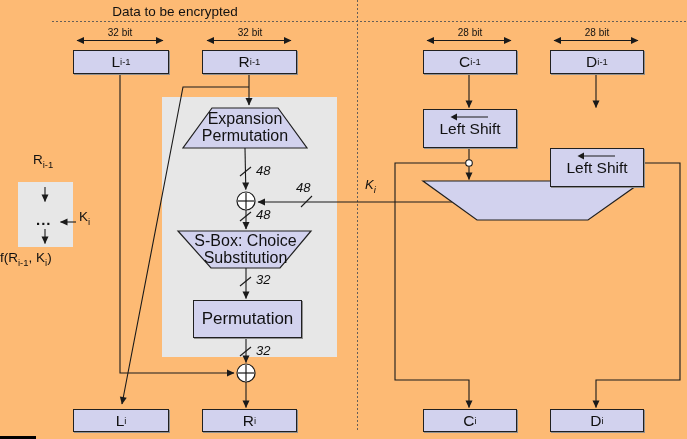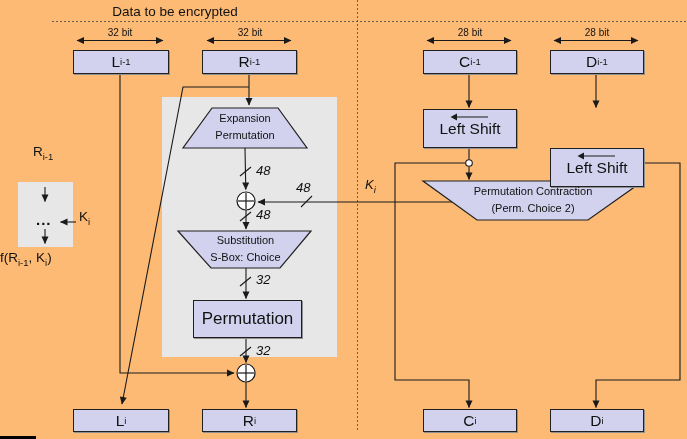--- a/index.html
+++ b/index.html
@@ -9,21 +9,21 @@
   }
   .abs { position:absolute; }
   .ctr { display:flex; align-items:center; justify-content:center; text-align:center; }
   .hdr { font-size:13.5px; }
   .bitlabel { font-size:10px; }
   .reg {
     background:#d2d2ee; border:1px solid #202020; box-shadow:1px 1px 0 #909090;
     font-size:15.5px;
   }
   .reg sub, .wl sub, .lg sub { font-size:9.5px; line-height:0; }
-  .shape-label { font-size:11px; line-height:17px; }
+  .shape-label { font-size:16px; line-height:17px; }
   .permbox { font-size:17px; }
   .lsbox { font-size:15.5px; position:relative; }
   .ls-arr { position:absolute; top:3px; left:50%; transform:translateX(-50%); }
   .wl { font-size:13px;font-style:italic; }
   .lg { font-size:13.5px; }
   .dots { font-size:15px; font-weight:bold; letter-spacing:1px; }
   svg { display:block; }
 </style>
 </head>
 <body>
@@ -162,38 +162,34 @@
 
   <div class="abs ctr reg permbox" style="left:193px;top:300px;width:107px;height:36px">
     <span>Permutation</span>
   </div>
 
   <div class="abs shape-label" style="left:183px;top:110px;width:124px;text-align:center">
     <div>Expansion</div>
     <div>Permutation</div>
   </div>
   <div class="abs shape-label" style="left:183px;top:232px;width:125px;text-align:center">
+    <div>S-Box: Choice</div>
     <div>Substitution</div>
-    <div>S-Box: Choice</div>
-  </div>
-  <div class="abs shape-label" style="left:433px;top:183px;width:200px;text-align:center">
-    <div>Permutation Contraction</div>
-    <div>(Perm. Choice 2)</div>
   </div>
 
   <div class="abs wl" style="left:256px;top:163px">48</div>
   <div class="abs wl" style="left:296px;top:180px">48</div>
   <div class="abs wl" style="left:256px;top:207px">48</div>
   <div class="abs wl" style="left:256px;top:272px">32</div>
   <div class="abs wl" style="left:256px;top:343px">32</div>
   <div class="abs wl" style="left:365px;top:177px">
     <span>K</span><sub>i</sub>
   </div>
 
-  <div class="abs lg" style="left:33px;top:144px">
+  <div class="abs lg" style="left:33px;top:152px">
     <span>R</span><sub>i-1</sub>
   </div>
   <div class="abs dots" style="left:36px;top:211px">...</div>
   <div class="abs lg" style="left:79px;top:209px">
     <span>K</span><sub>i</sub>
   </div>
   <div class="abs lg" style="left:0;top:250px">
     <span>f(R</span><sub>i-1</sub><span>, K</span><sub>i</sub><span>)</span>
   </div>
 

